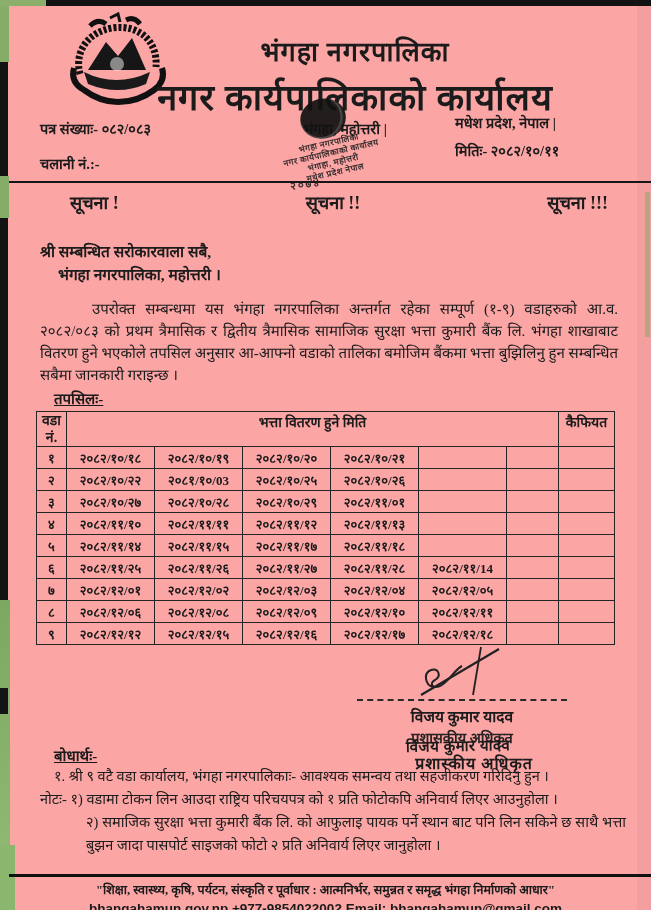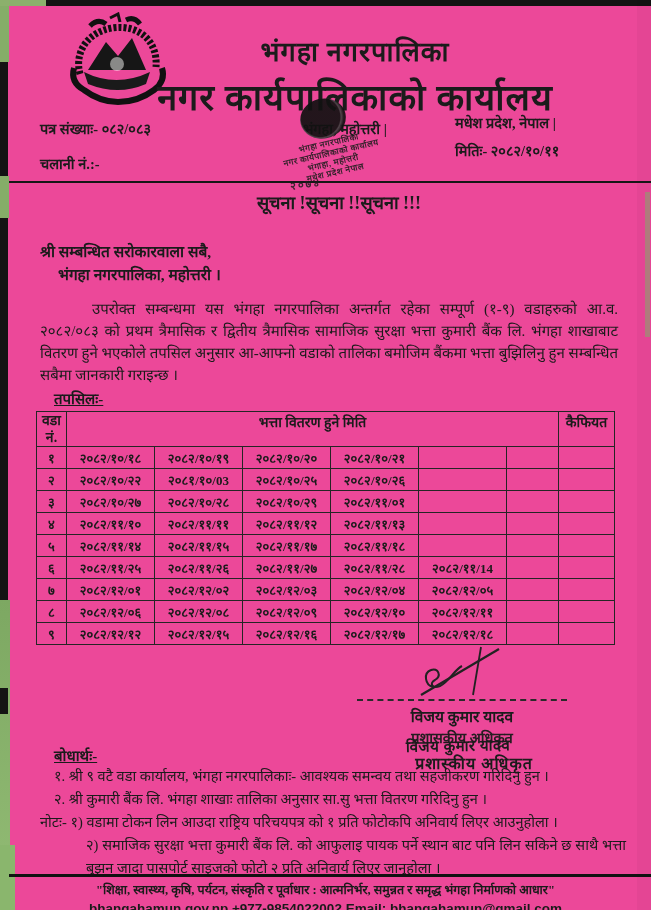--- a/index.html
+++ b/index.html
@@ -1,16 +1,16 @@
 <!DOCTYPE html>
 <html><head>
 <meta charset="utf-8">
 <style>
   html,body{margin:0;padding:0;background:#e8e8e4;}
-  .scan{position:relative;width:651px;height:910px;background:#ec4899;overflow:hidden;
+  .scan{position:relative;width:651px;height:910px;background:#fca5a5;overflow:hidden;
         font-family:"Liberation Serif","DejaVu Sans",serif;color:#1b1b1b;}
   
   .edge{position:absolute;}
   .e-top{left:0;top:0;width:651px;height:6px;background:#131313;}
   .e-top-green{left:0;top:0;width:46px;height:6px;background:#8cb06c;}
   .e-left{left:0;top:0;width:8px;height:910px;background:#131313;}
   .e-lg1{left:0;top:0;width:9px;height:62px;background:#85ad68;}
   .e-lg2{left:0;top:176px;width:9px;height:42px;background:#85ad68;}
   .e-lg3{left:0;top:600px;width:10px;height:310px;background:linear-gradient(#7da862,#93bc75);}
   .e-lg4{left:0;top:845px;width:15px;height:65px;background:#8ab66d;}
@@ -37,21 +37,21 @@
          transform:rotate(-13deg);text-align:center;color:#1d1d1d;}
   .stamp-logo{width:46px;height:40px;margin:0 auto;border-radius:50%;
       background:radial-gradient(circle at 45% 45%,#111 58%,#444 62%,#111 70%);opacity:.92;}
   .stamp-line{font-size:8.5px;font-weight:bold;line-height:10px;letter-spacing:.5px;
       white-space:nowrap;opacity:.88;}
   .stamp-year{position:absolute;left:290px;top:176px;z-index:3;font-size:11px;font-weight:bold;
       transform:rotate(-8deg);letter-spacing:2px;opacity:.85;}
 
   
   .content{position:absolute;left:40px;top:190px;width:580px;}
-  .notice-row{display:flex;justify-content:center;padding:0 12px 0 30px;
+  .notice-row{display:flex;justify-content:space-between;padding:0 12px 0 30px;
       font-size:18px;font-weight:bold;}
   .recipient{margin-top:26px;font-size:15.5px;font-weight:bold;line-height:23px;}
   .recipient .r2{padding-left:18px;}
   .para{margin-top:12px;font-size:15px;line-height:22px;text-align:justify;
         text-indent:52px;font-weight:500;width:578px;}
   .tapasil{margin-top:2px;font-size:15px;font-weight:bold;text-decoration:underline;padding-left:14px;}
 
   table.dist{border-collapse:collapse;margin-top:3px;margin-left:-4px;table-layout:fixed;}
   table.dist th,table.dist td{border:1.6px solid #252525;padding:0;font-weight:bold;}
   table.dist th{font-size:14px;}
@@ -273,21 +273,20 @@
       <div class="sig-name">विजय कुमार यादव</div>
       <div class="sig-title">प्रशासकीय अधिकृत</div>
       <div class="sig-stamp-name">विजय कुमार यादव</div>
       <div class="sig-stamp-title">प्रशास्कीय अधिकृत</div>
     </div>
 
     <div class="bodhartha">
       <div class="b-label">बोधार्थः-</div>
       <div id="bodhartha-items">
           <div class="b-item">१. श्री ९ वटै वडा कार्यालय, भंगहा नगरपालिकाः- आवश्यक समन्वय तथा सहजीकरण गरिदिनु हुन ।</div>
-          <div class="b-item">२. श्री कुमारी बैंक लि. भंगहा शाखाः तालिका अनुसार सा.सु भत्ता वितरण गरिदिनु हुन ।</div>
         </div>
       <div class="note-line">
         <span>नोटः-</span>
         <span>१) वडामा टोकन लिन आउदा राष्ट्रिय परिचयपत्र को १ प्रति फोटोकपि अनिवार्य लिएर आउनुहोला ।</span>
       </div>
       <div class="note2">२) समाजिक सुरक्षा भत्ता कुमारी बैंक लि. को आफुलाइ पायक पर्ने स्थान बाट पनि लिन सकिने छ साथै भत्ता बुझन जादा पासपोर्ट साइजको फोटो २ प्रति अनिवार्य लिएर जानुहोला ।</div>
     </div>
   </div>
 
   <div class="f-rule"></div>

